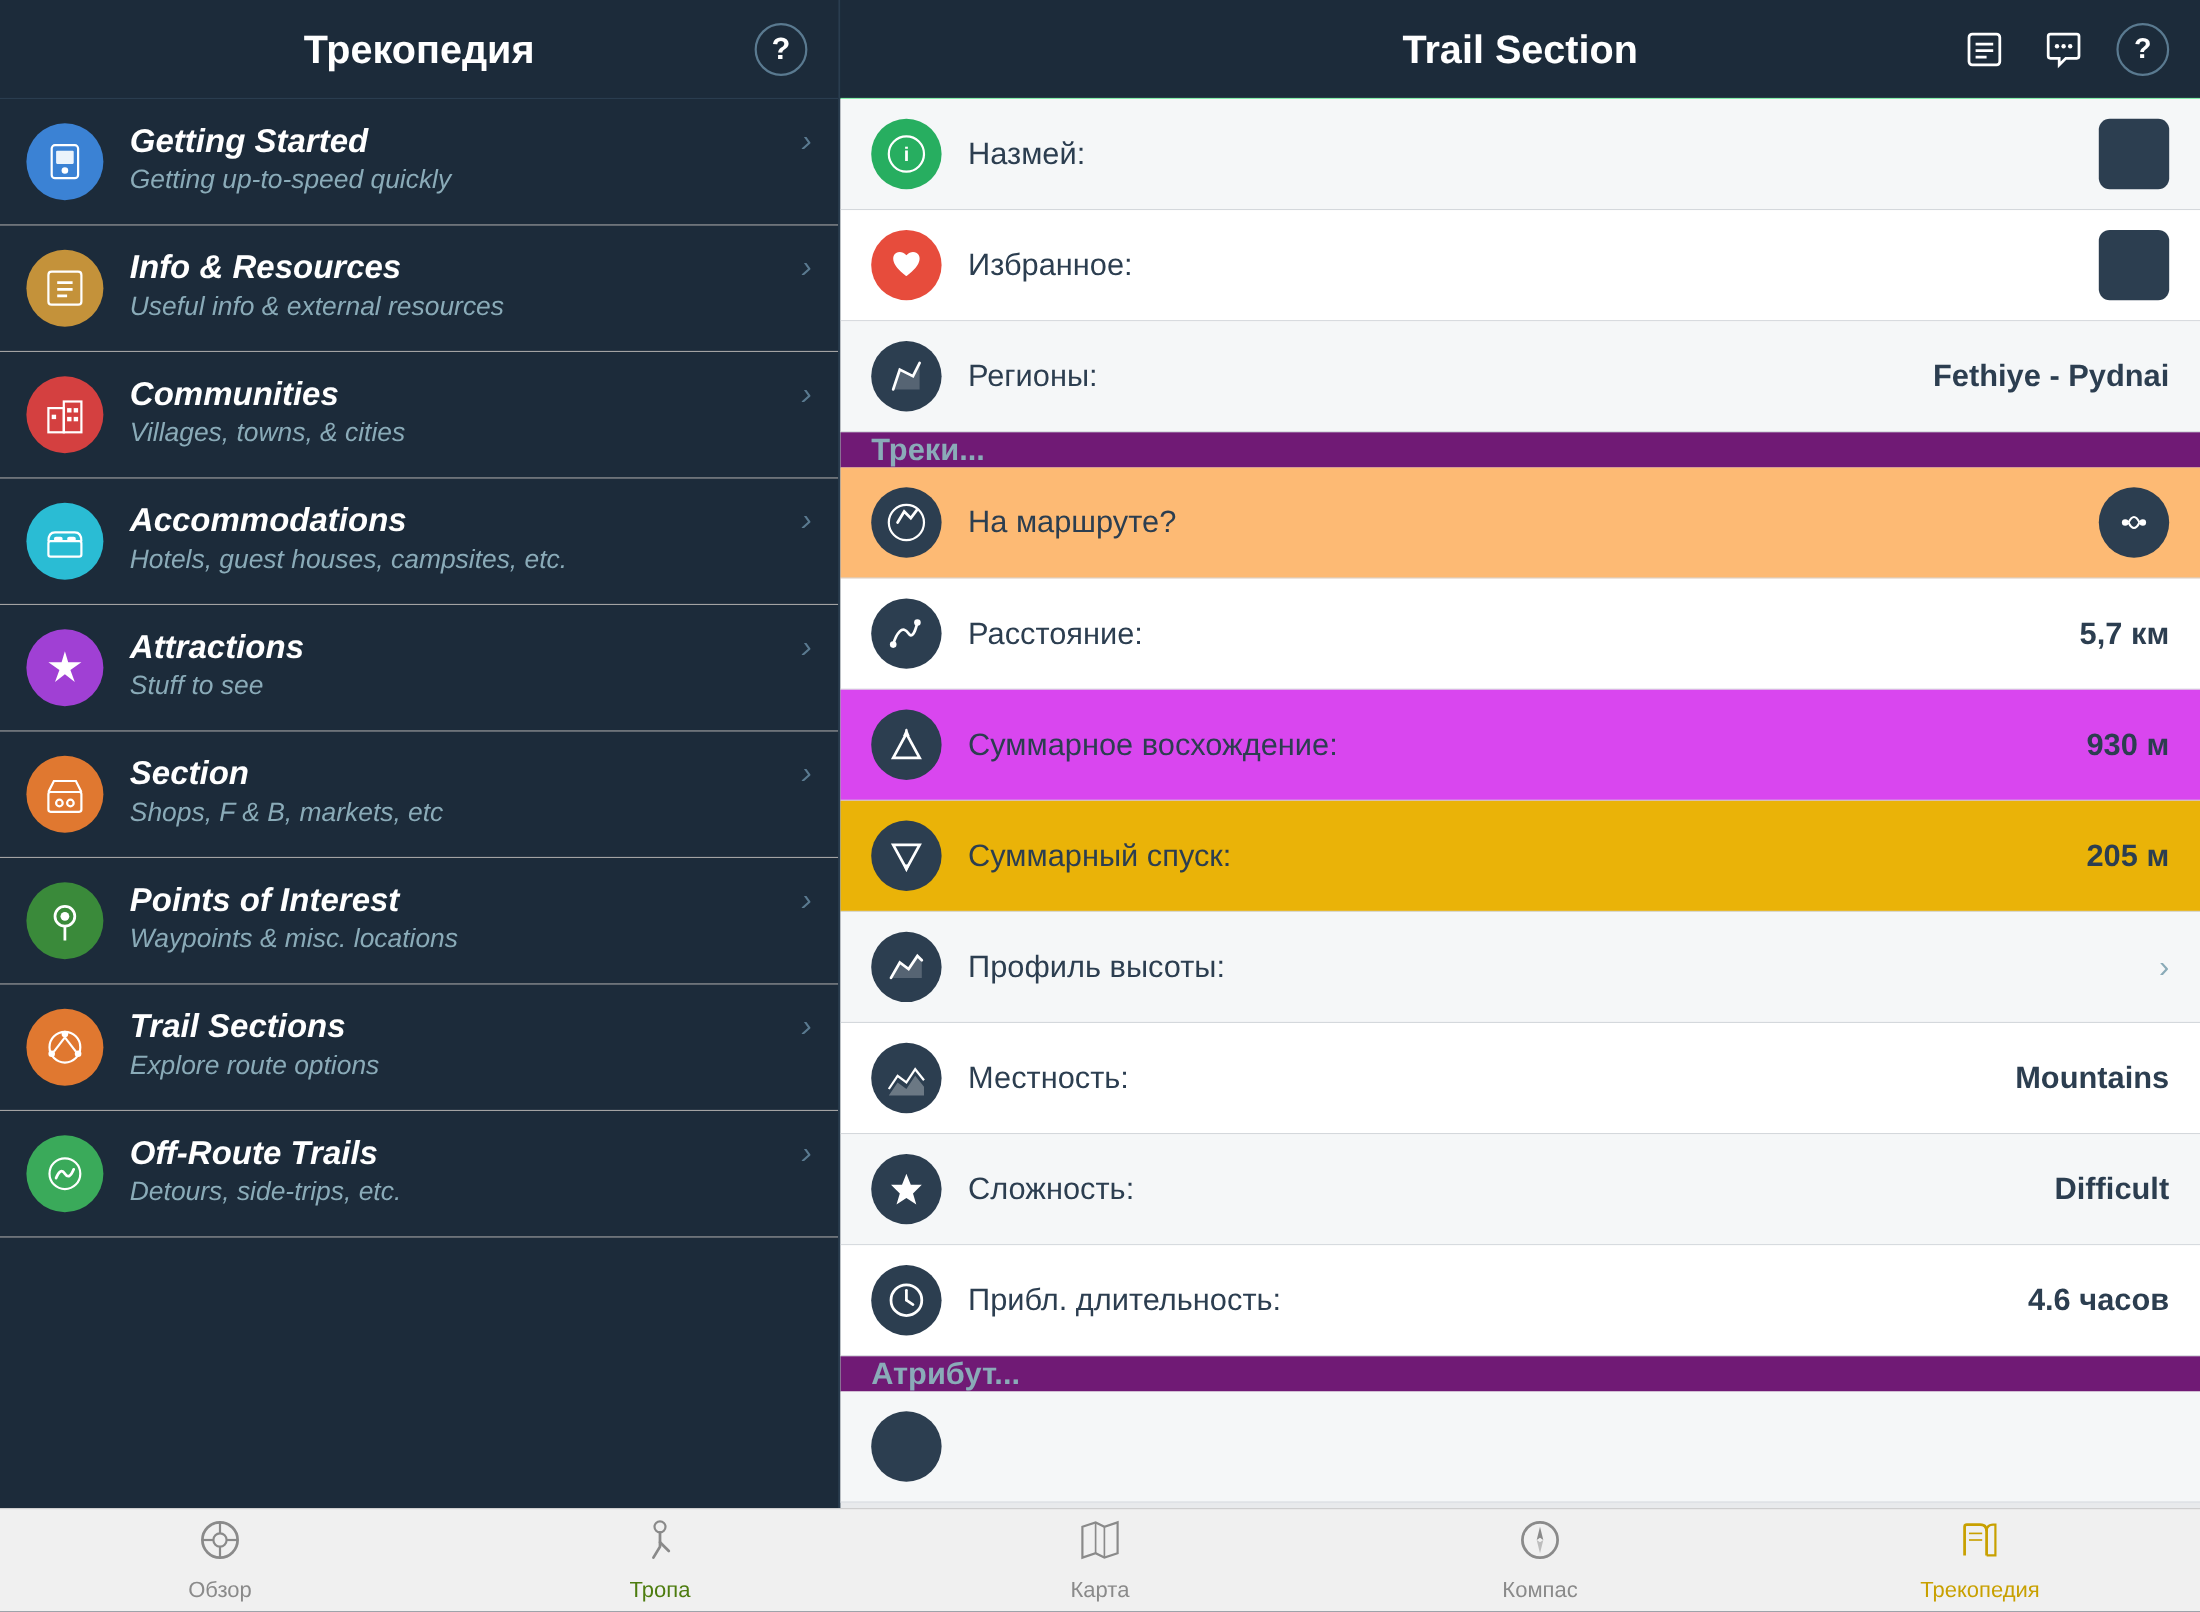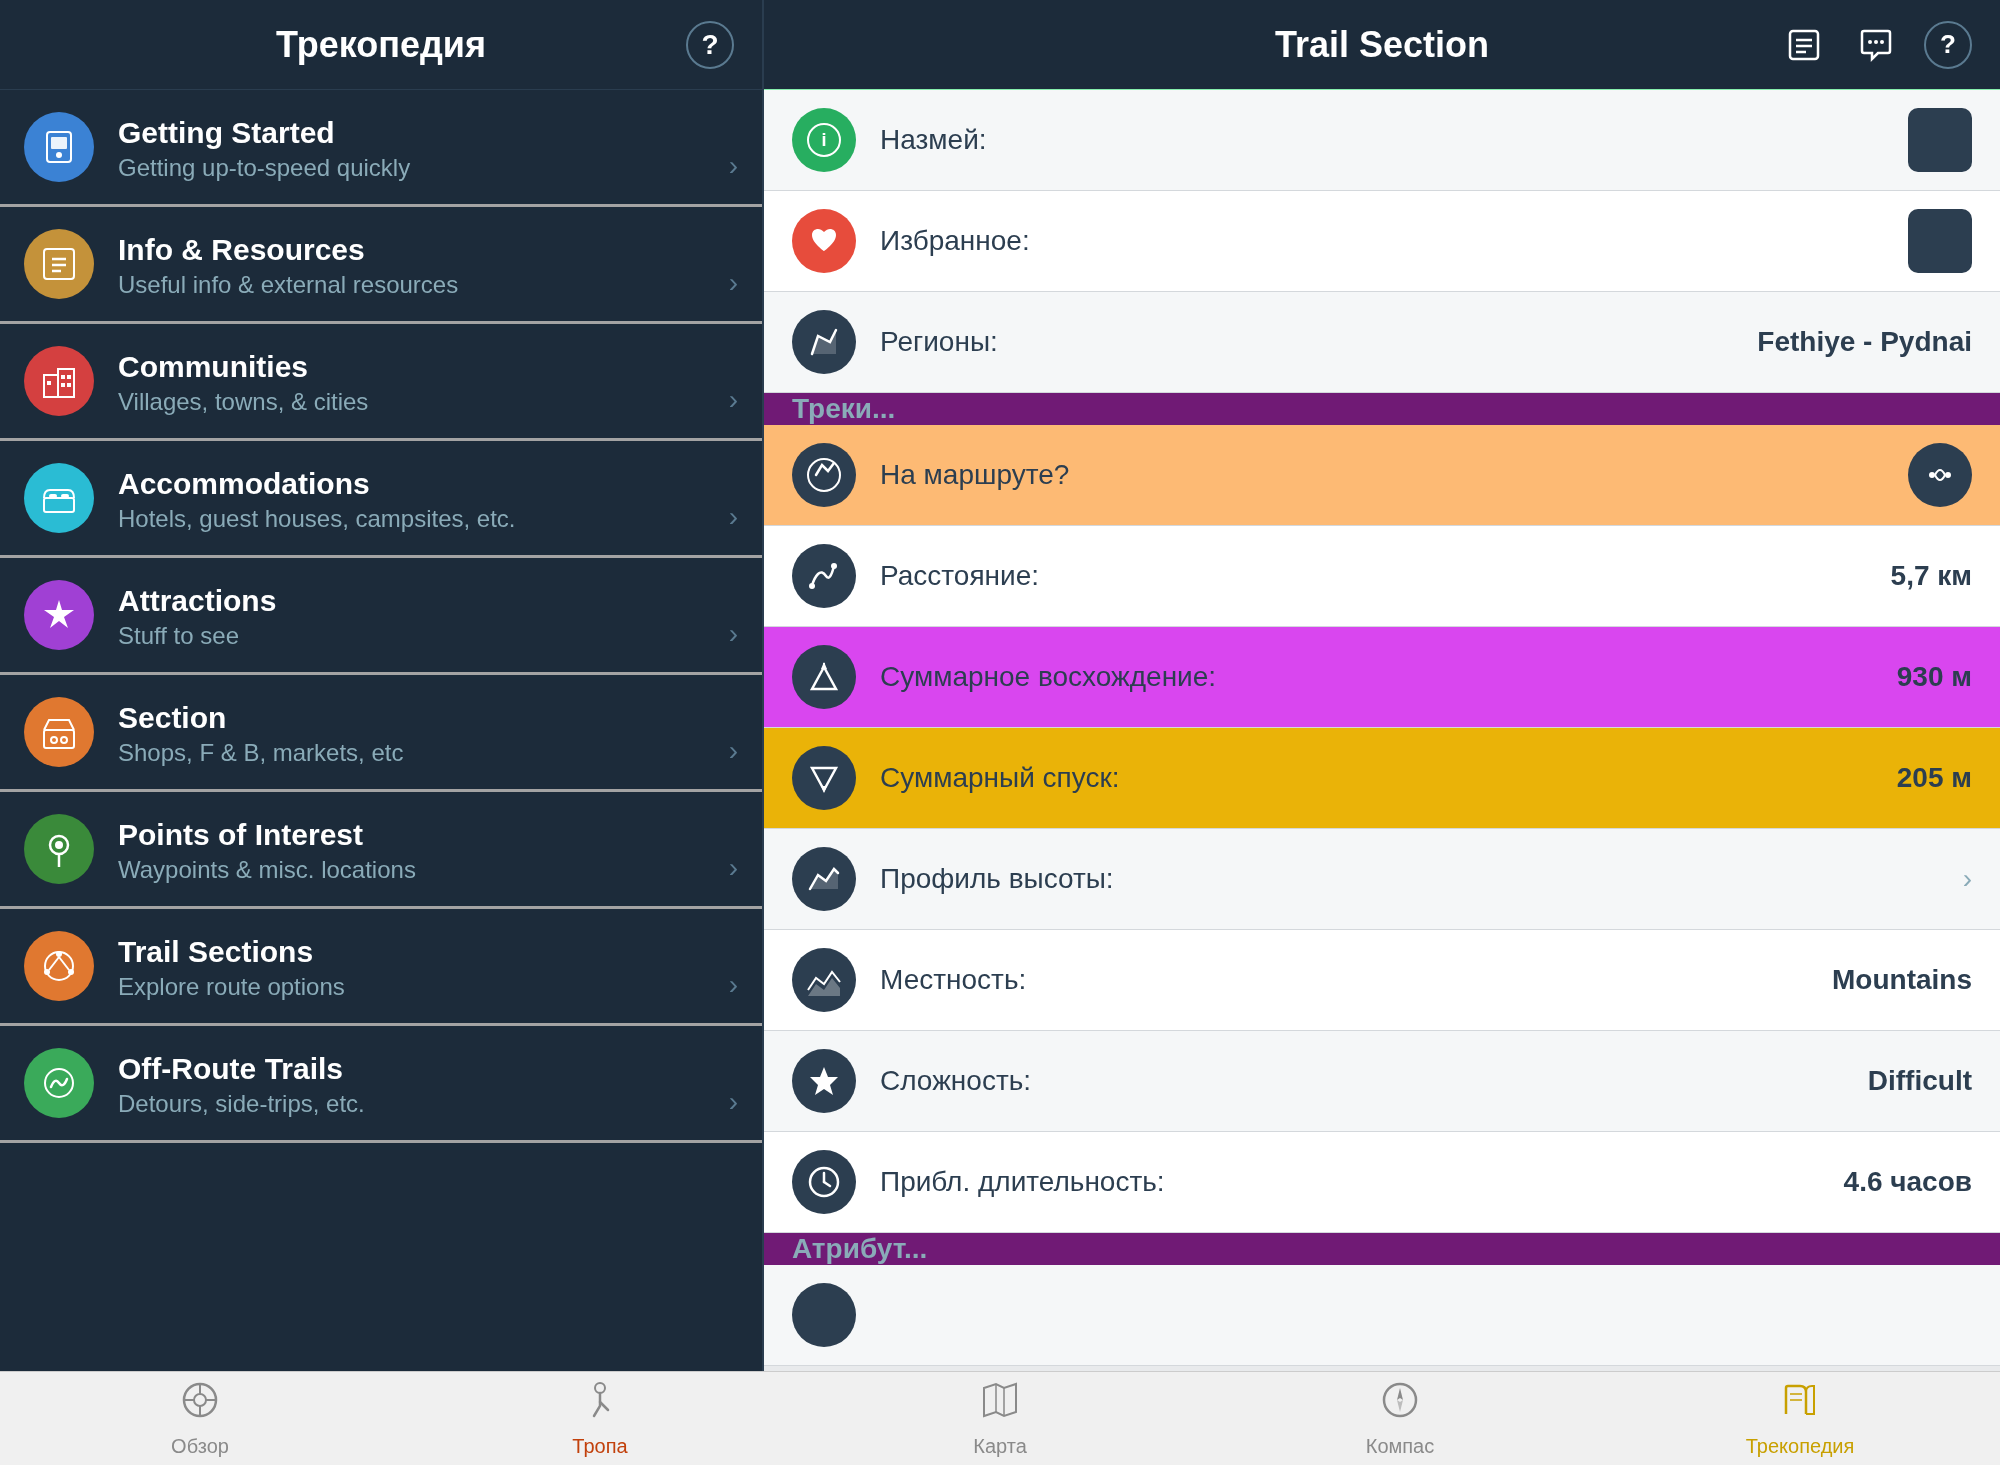--- a/index.html
+++ b/index.html
@@ -89,25 +89,26 @@
     .left-panel {
       width: 762px;
       background: #1c2b3a;
       overflow-y: auto;
       flex-shrink: 0;
     }
     .left-panel::-webkit-scrollbar { display: none; }
 
     .nav-item {
       display: flex;
-      align-items: flex-end;
+      align-items: flex-start;
       padding: 22px 24px;
-      border-bottom: 3px solid #a3a3a3;
+      border-bottom: 1px solid #a3a3a3;
       cursor: pointer;
       position: relative;
+      font-style: italic;
     }
     .nav-icon {
       width: 70px;
       height: 70px;
       border-radius: 50%;
       display: flex;
       align-items: center;
       justify-content: center;
       flex-shrink: 0;
       margin-right: 24px;
@@ -571,21 +572,21 @@
     <span class="tab-label " style="color:#8a8a8a;">Обзор</span>
   </div>
       <div class="tab-item">
     <div class="tab-icon " style="color:#8a8a8a;">
       <svg width="40" height="40" viewBox="0 0 40 40" fill="none">
             <circle cx="20" cy="8" r="5" stroke="#8a8a8a" stroke-width="2" fill="none"></circle>
             <path d="M20 13 L20 26 L14 36" stroke="#8a8a8a" stroke-width="2.5" stroke-linecap="round" fill="none"></path>
             <path d="M20 22 L28 30" stroke="#8a8a8a" stroke-width="2.5" stroke-linecap="round" fill="none"></path>
           </svg>
     </div>
-    <span class="tab-label " style="color:#c2410c;text-align:right;">Тропа</span>
+    <span class="tab-label " style="color:#4d7c0f;text-align:right;">Тропа</span>
   </div>
       <div class="tab-item">
     <div class="tab-icon " style="color:#8a8a8a;">
       <svg width="40" height="40" viewBox="0 0 40 40" fill="none">
             <polygon points="4,8 16,4 24,8 36,4 36,32 24,36 16,32 4,36" stroke="#8a8a8a" stroke-width="2" fill="none"></polygon>
             <line x1="16" y1="4" x2="16" y2="32" stroke="#8a8a8a" stroke-width="1.5"></line>
             <line x1="24" y1="8" x2="24" y2="36" stroke="#8a8a8a" stroke-width="1.5"></line>
           </svg>
     </div>
     <span class="tab-label " style="color:#8a8a8a;">Карта</span>

